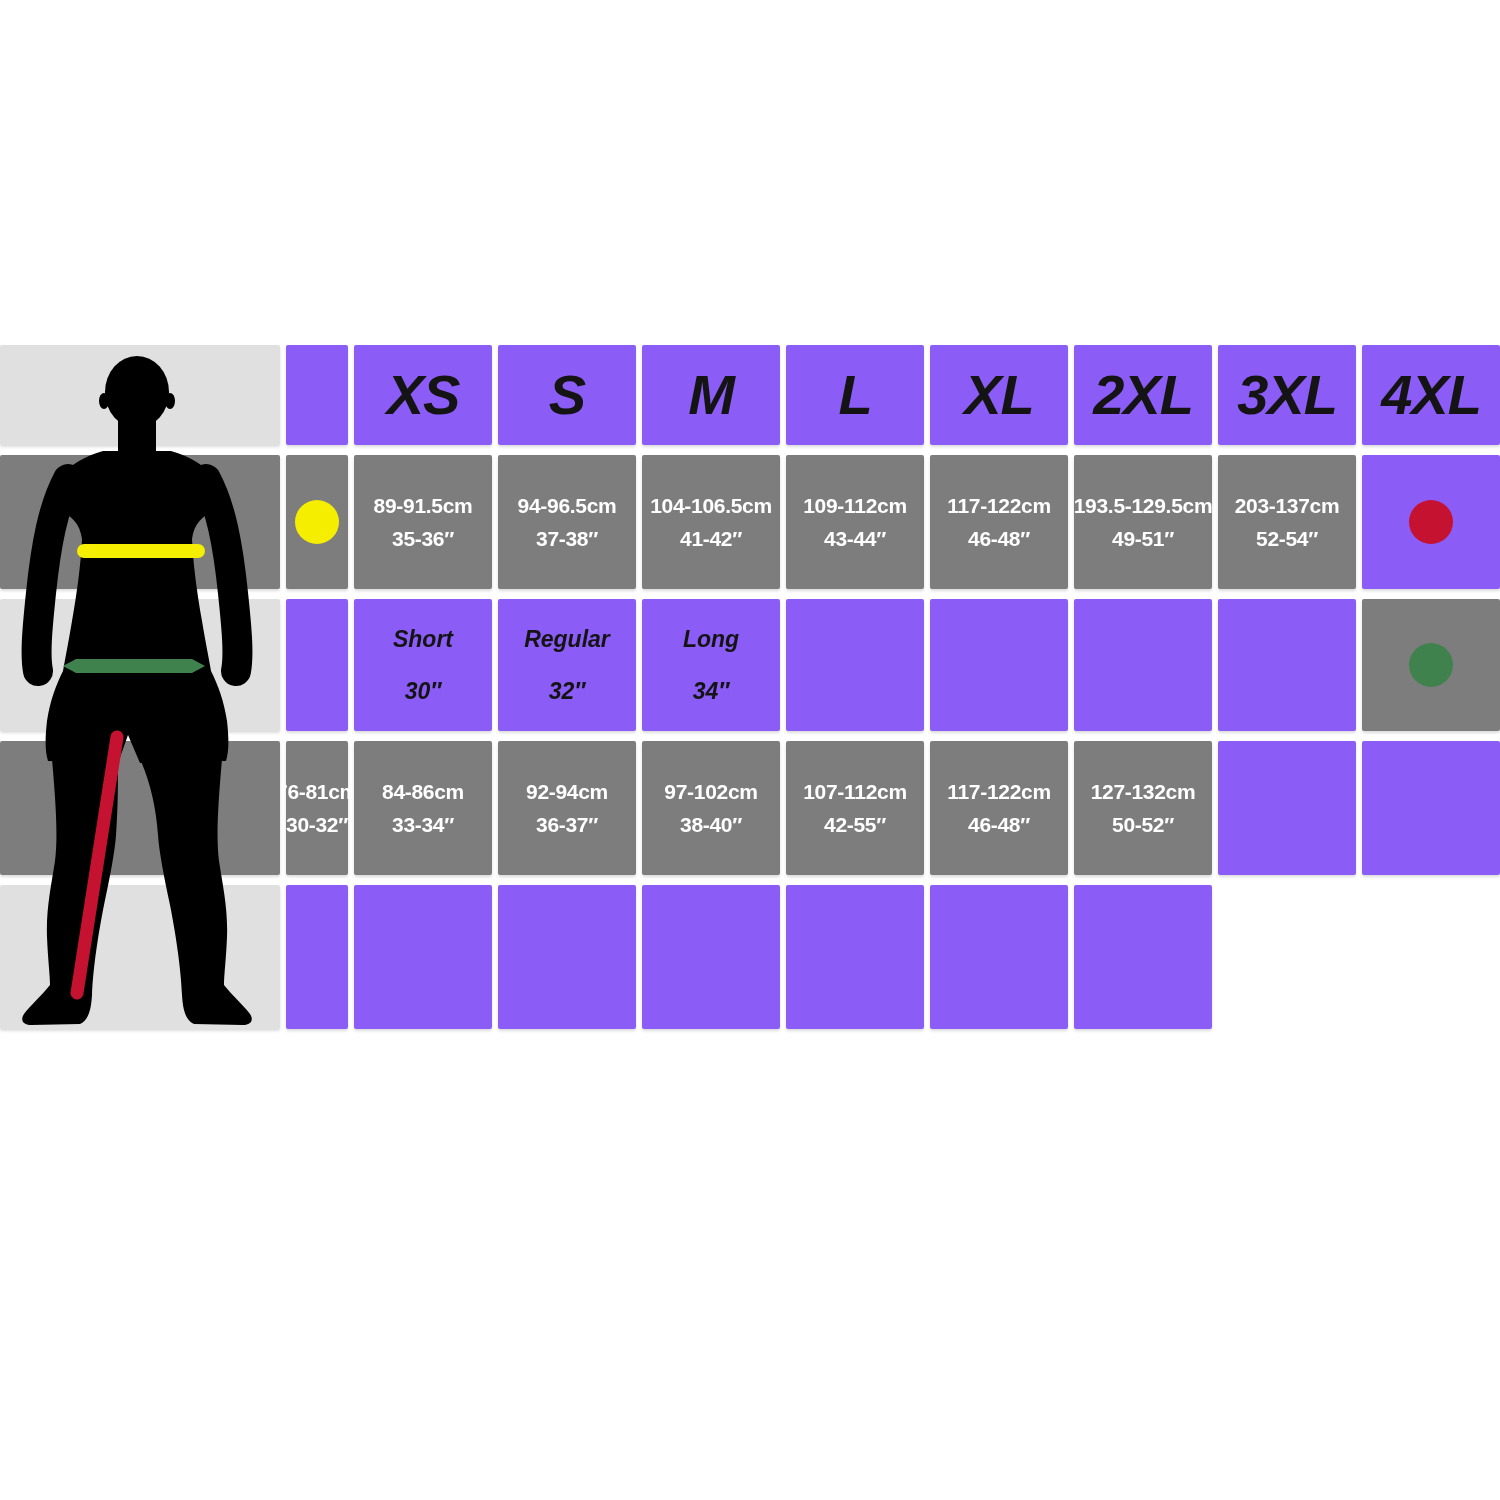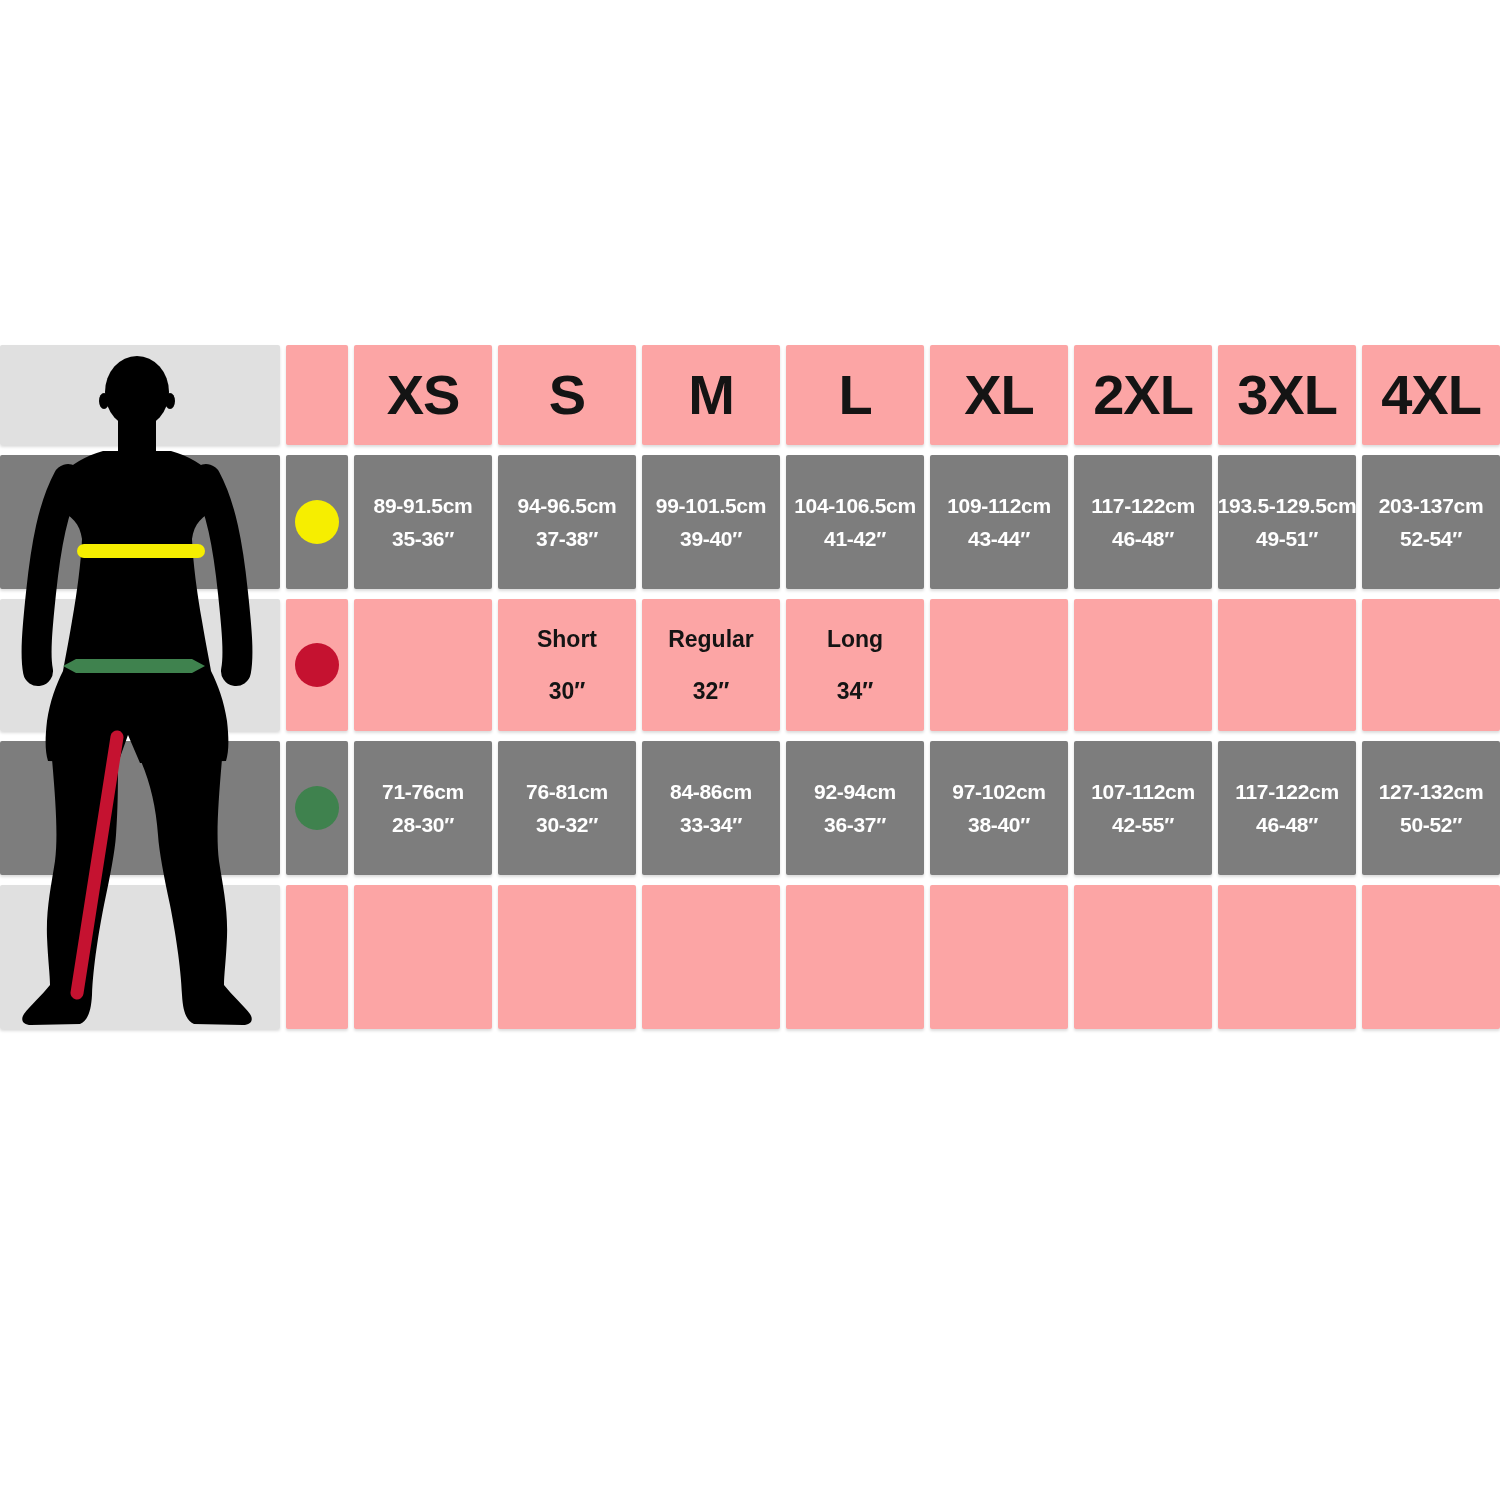--- a/index.html
+++ b/index.html
@@ -12,21 +12,21 @@
     display:grid;
     grid-template-columns:280px 62px repeat(8,138px);
     grid-template-rows:100px 134px 132px 134px 144px;
     column-gap:6px;row-gap:10px;
   }
   .c{
     display:flex;flex-direction:column;align-items:center;justify-content:center;
     border-radius:2px;box-shadow:0 2px 3px rgba(0,0,0,0.14);
     overflow:visible;text-align:center;
   }
-  .lt{background:#fca5a5;}
+  .lt{background:#8b5cf6;font-style:italic;}
   .dk{background:#7d7d7d;color:#ffffff;align-items:center;}
   .hdr{font-size:56px;font-weight:bold;color:#141414;letter-spacing:-1px;line-height:1;}
   .meas{font-size:21px;font-weight:bold;line-height:33px;letter-spacing:-0.3px;white-space:nowrap;}
   .fit{font-size:23px;font-weight:bold;color:#141414;line-height:52px;white-space:nowrap;}
   .dot{width:44px;height:44px;border-radius:50%;}
   .dot-yellow{background:#f6ee00;}
   .dot-red{background:#c51230;}
   .dot-green{background:#3f824e;}
   
   .sil{
@@ -107,24 +107,20 @@
       </div>
     <div class="c dk">
         <span class="meas">89-91.5cm</span>
         <span class="meas">35-36″</span>
       </div>
     <div class="c dk">
         <span class="meas">94-96.5cm</span>
         <span class="meas">37-38″</span>
       </div>
     <div class="c dk">
-        <span class="meas">99-101.5cm</span>
-        <span class="meas">39-40″</span>
-      </div>
-    <div class="c dk">
         <span class="meas">104-106.5cm</span>
         <span class="meas">41-42″</span>
       </div>
     <div class="c dk">
         <span class="meas">109-112cm</span>
         <span class="meas">43-44″</span>
       </div>
     <div class="c dk">
         <span class="meas">117-122cm</span>
         <span class="meas">46-48″</span>
@@ -171,24 +167,20 @@
       </div>
     <div class="c lt">
         <span class="fit"></span>
         <span class="fit"></span>
       </div>
 
     <div class="c dk">
         <span class="dot dot-green"></span>
       </div>
     <div class="c dk">
-        <span class="meas">71-76cm</span>
-        <span class="meas">28-30″</span>
-      </div>
-    <div class="c dk">
         <span class="meas">76-81cm</span>
         <span class="meas">30-32″</span>
       </div>
     <div class="c dk">
         <span class="meas">84-86cm</span>
         <span class="meas">33-34″</span>
       </div>
     <div class="c dk">
         <span class="meas">92-94cm</span>
         <span class="meas">36-37″</span>

